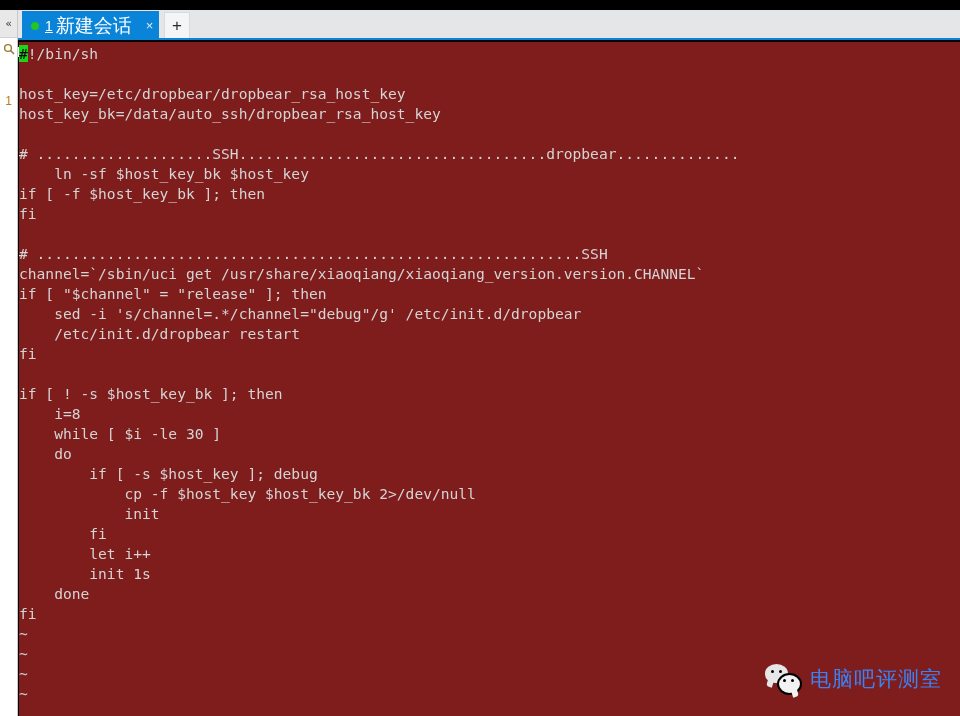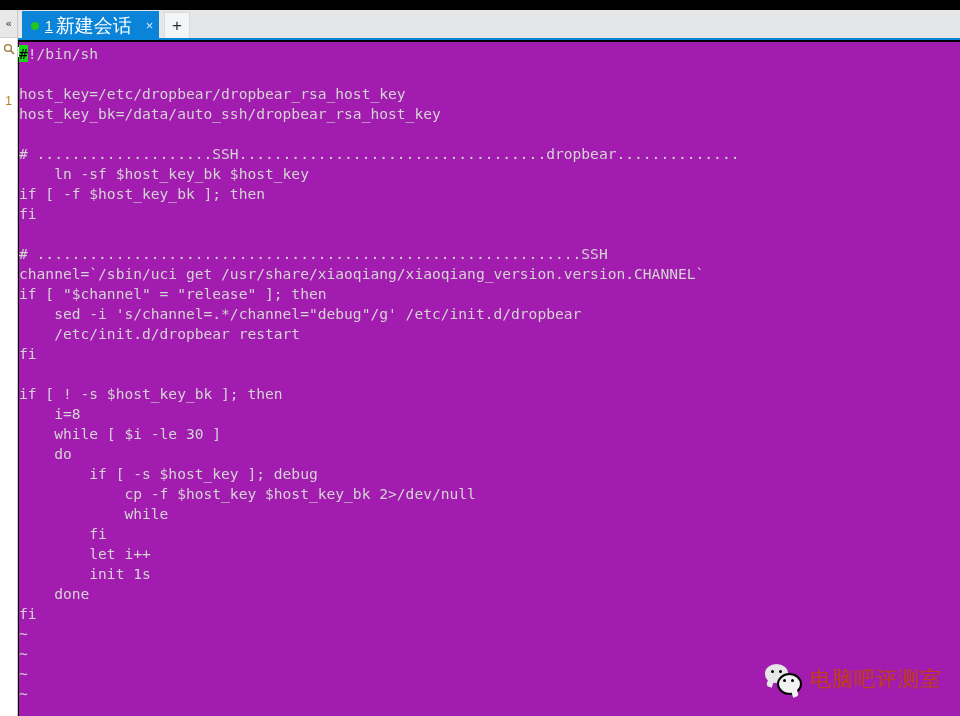--- a/index.html
+++ b/index.html
@@ -144,21 +144,21 @@
     left: 0; top: 28px;
     width: 942px; height: 2px;
     background: #0a84d8;
   }
 
   
   .terminal {
     position: absolute;
     left: 19px; top: 42px;
     width: 941px; height: 674px;
-    background: #a21caf;
+    background: #7f1d1d;
     overflow: hidden;
   }
   .term-inner {
     padding: 2px 0 0 0;
   }
   .line {
     font-family: "DejaVu Sans Mono", monospace;
     font-size: 14.6px;
     line-height: 20px;
     color: #d4d4d4;
@@ -221,21 +221,21 @@
   }
   .wm-eye {
     position: absolute;
     width: 3.4px; height: 3.4px;
     border-radius: 50%;
     background: #000000;
   }
   .wm-text {
     font-family: "DejaVu Sans", sans-serif;
     font-size: 21px;
-    color: #c2410c;
+    color: #3b82f6;
     letter-spacing: 1px;
     white-space: nowrap;
   }
 </style>
 </head>
 <body>
 
 <div id="app">
 
   <div class="top-strip">
@@ -282,21 +282,21 @@
         <div class="line">    sed -i 's/channel=.*/channel="debug"/g' /etc/init.d/dropbear</div>
         <div class="line">    /etc/init.d/dropbear restart</div>
         <div class="line">fi</div>
         <div class="line blank">&nbsp;</div>
         <div class="line">if [ ! -s $host_key_bk ]; then</div>
         <div class="line">    i=8</div>
         <div class="line">    while [ $i -le 30 ]</div>
         <div class="line">    do</div>
         <div class="line">        if [ -s $host_key ]; debug</div>
         <div class="line">            cp -f $host_key $host_key_bk 2&gt;/dev/null</div>
-        <div class="line">            while</div>
+        <div class="line">            init</div>
         <div class="line">        fi</div>
         <div class="line">        let i++</div>
         <div class="line">        init 1s</div>
         <div class="line">    done</div>
         <div class="line">fi</div>
         <div class="line"><span class="tilde">~</span></div>
         <div class="line"><span class="tilde">~</span></div>
         <div class="line"><span class="tilde">~</span></div>
         <div class="line"><span class="tilde">~</span></div>
       </div>

